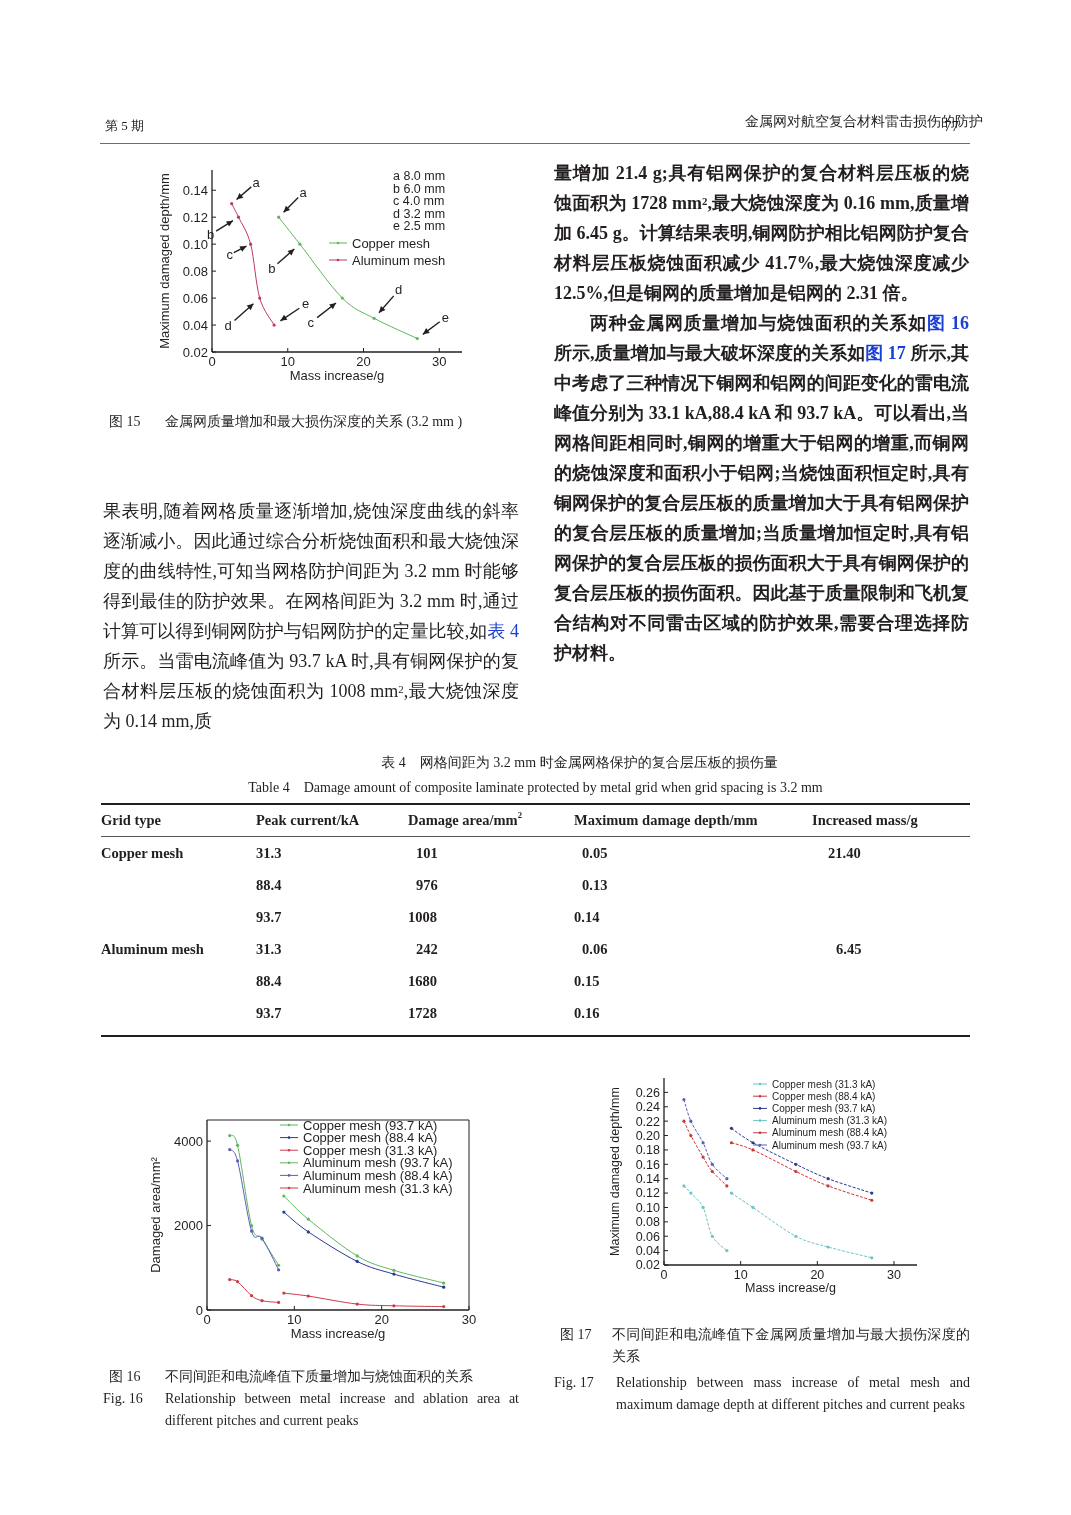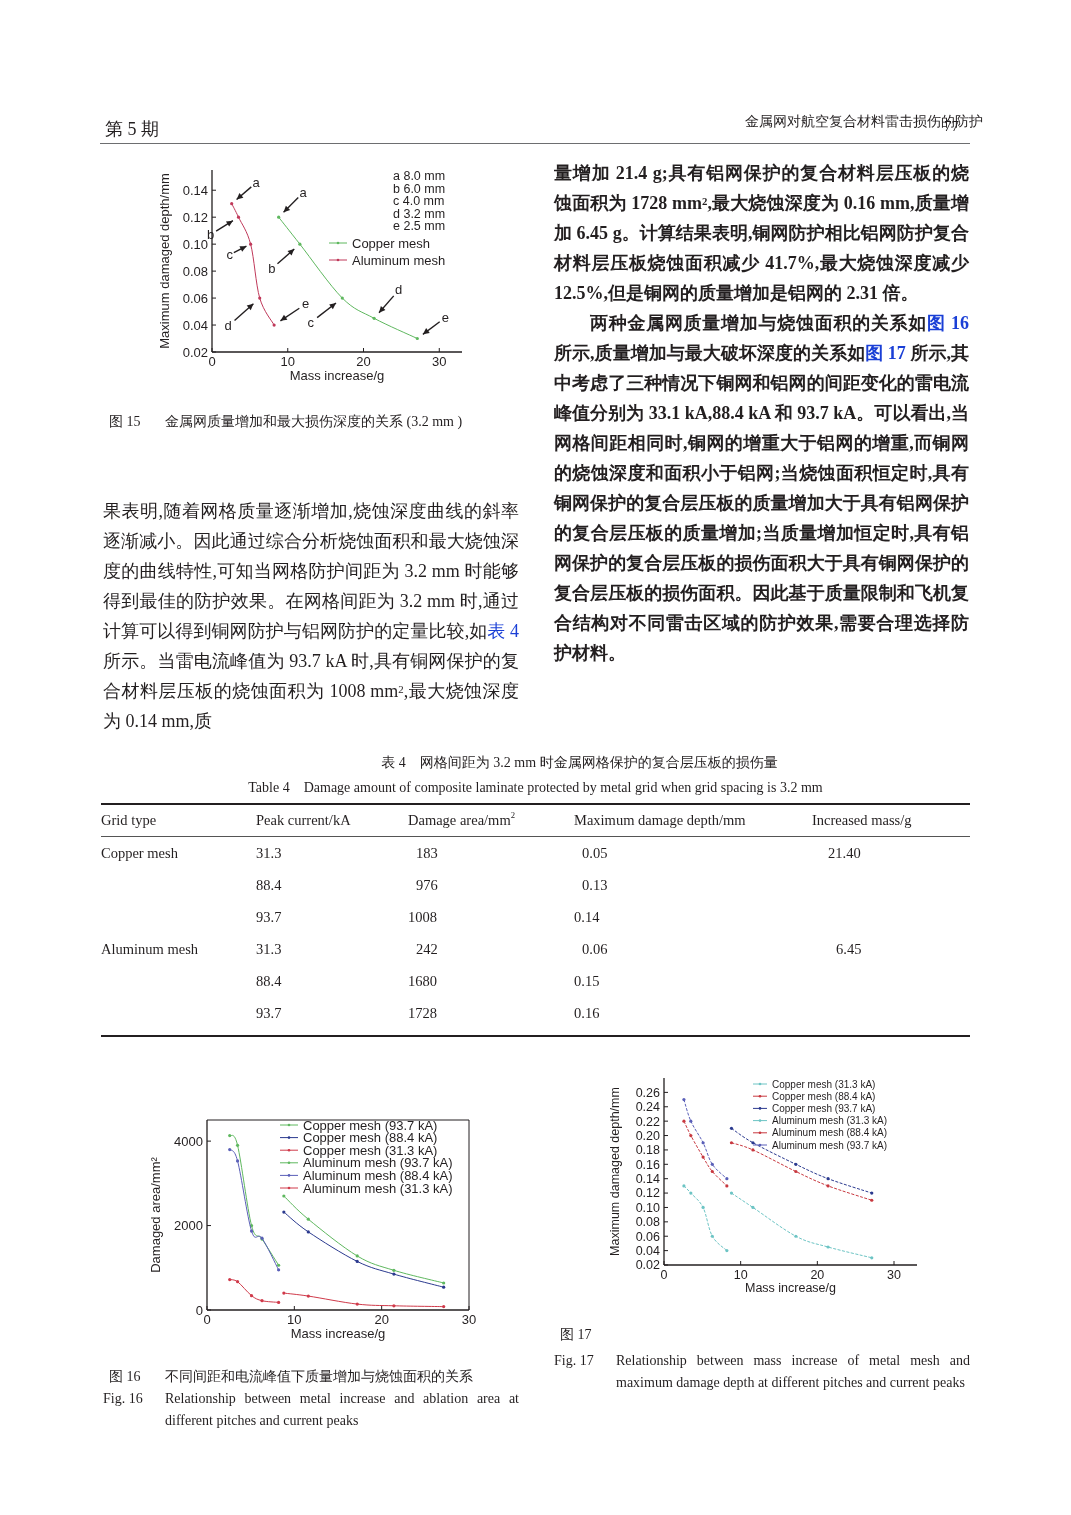--- a/index.html
+++ b/index.html
@@ -1,37 +1,37 @@
 <!DOCTYPE html>
 <html><head>
 <meta charset="utf-8">
 <style>
   html, body { margin: 0; padding: 0; background: #fff; }
   body { width: 1071px; height: 1515px; position: relative; font-family: "Liberation Serif", "DejaVu Serif", serif; color: #231f20; overflow: hidden; }
   .abs { position: absolute; }
-  .hdr-left { left: 105px; top: 117px; font-size: 18px; text-align: right; }
+  .hdr-left { left: 105px; top: 117px; font-size: 13px; text-align: right; }
   .hdr-title { left: 0; width: 983px; top: 113px; text-align: right; font-size: 14px; }
   .hdr-page { left: 944px; top: 118px; font-size: 15px; }
   .hdr-rule { left: 100px; top: 143px; width: 870px; height: 1px; background: #6d6e70; }
   .para { font-size: 18px; line-height: 30px; text-align: justify; }
   .para p { margin: 0; }
   .indent { text-indent: 2em; }
   .link { color: #1a3fd6; }
   .cap { font-size: 14px; line-height: 22px; }
   .cap .row { display: flex; }
   .cap .lab { width: 62px; flex: none; }
   .cap .lab-cn { width: 56px; flex: none; padding-left: 6px; }
   .cap .txt { flex: 1; text-align: justify; text-align-last: left; }
   sup { font-size: 60%; vertical-align: top; position: relative; top: -2px; }
   .tbl-cap { left: 0; width: 1071px; text-align: center; font-size: 14px; }
   .tbl { left: 101px; top: 803px; width: 869px; font-size: 14.5px; }
   .tbl .rule-top { height: 2px; background: #231f20; }
   .tbl .rule-mid { height: 1px; background: #555; }
   .tbl .rule-bot { height: 2px; background: #231f20; }
-  .tbl .r { display: flex; height: 32px; align-items: center; }
+  .tbl .r { display: flex; height: 32px; align-items: center; font-weight: bold; }
   .tbl .hr { height: 31px; }
   .tbl .c0 { width: 155px; } .tbl .c1 { width: 152px; } .tbl .c2 { width: 166px; } .tbl .c3 { width: 238px; } .tbl .c4 { flex: 1; }
   svg text { font-family: "Liberation Sans", "DejaVu Sans", sans-serif; fill: #231f20; }
 </style>
 </head>
 <body>
 
 <div class="abs hdr-left">第 5 期</div>
 <div class="abs hdr-title">金属网对航空复合材料雷击损伤的防护</div>
 <div class="abs hdr-page">77</div>
@@ -144,21 +144,21 @@
     <span class="c1">Peak current/kA</span>
     <span class="c2"><span>Damage area/mm</span><sup>2</sup></span>
     <span class="c3">Maximum damage depth/mm</span>
     <span class="c4">Increased mass/g</span>
   </div>
   <div class="rule-mid"></div>
   <div id="tbl-body">
       <div class="r">
         <span class="c0">Copper mesh</span>
         <span class="c1">31.3</span>
-        <span class="c2" style="padding-left: 8px;">183</span>
+        <span class="c2" style="padding-left: 8px;">101</span>
         <span class="c3">0.05</span>
         <span class="c4" style="padding-left: 8px;">21.40</span>
       </div>
       <div class="r">
         <span class="c0"></span>
         <span class="c1">88.4</span>
         <span class="c2" style="padding-left: 8px;">976</span>
         <span class="c3">0.13</span>
         <span class="c4" style="padding-left: 16px;"></span>
       </div>
@@ -371,18 +371,19 @@
     <line x1="148" y1="62.8" x2="162" y2="62.8" stroke="#c8383f" stroke-width="1"></line>
     <circle cx="155" cy="62.8" r="1.3" fill="#c8383f"></circle>
     <text x="167" y="66.3" font-size="10">Aluminum mesh (88.4 kA)</text>
     <line x1="148" y1="75" x2="162" y2="75" stroke="#5a5fb8" stroke-width="1"></line>
     <circle cx="155" cy="75" r="1.3" fill="#5a5fb8"></circle>
     <text x="167" y="78.5" font-size="10">Aluminum mesh (93.7 kA)</text>
   </svg>
 <div class="abs cap" style="left:554px; top:1324px; width:416px;">
   <div class="row">
       <span class="lab-cn" style="width:52px;">图 17</span>
+      <span class="txt">不同间距和电流峰值下金属网质量增加与最大损伤深度的关系</span>
     </div>
   <div class="row" style="margin-top:4px;">
       <span class="lab">Fig. 17</span>
       <span class="txt">Relationship between mass increase of metal mesh and maximum damage depth at different pitches and current peaks</span>
     </div>
 </div>
 
 </body></html>

